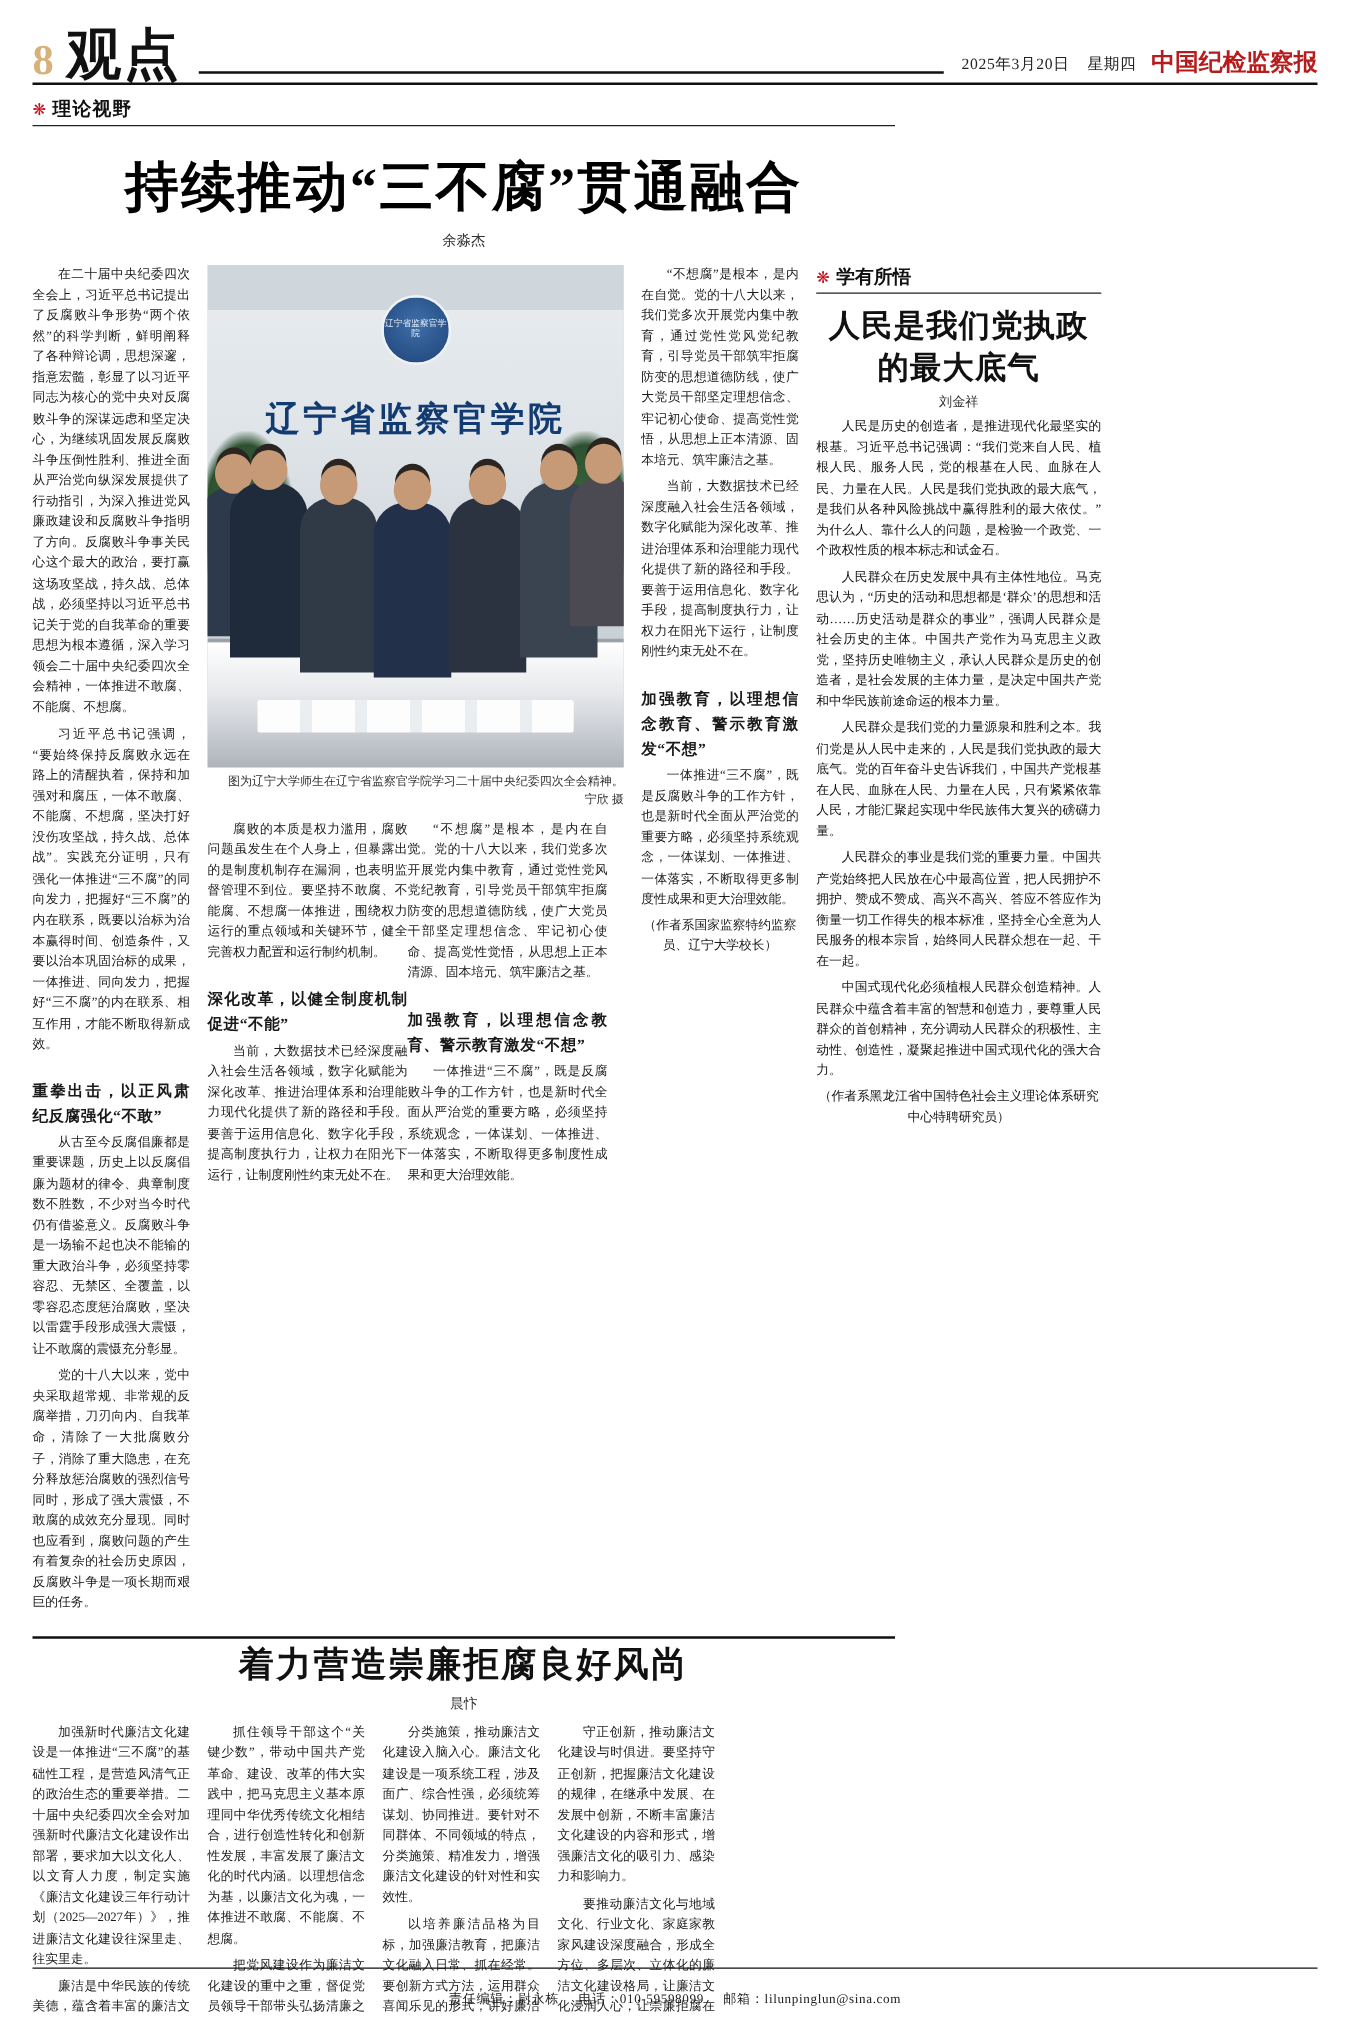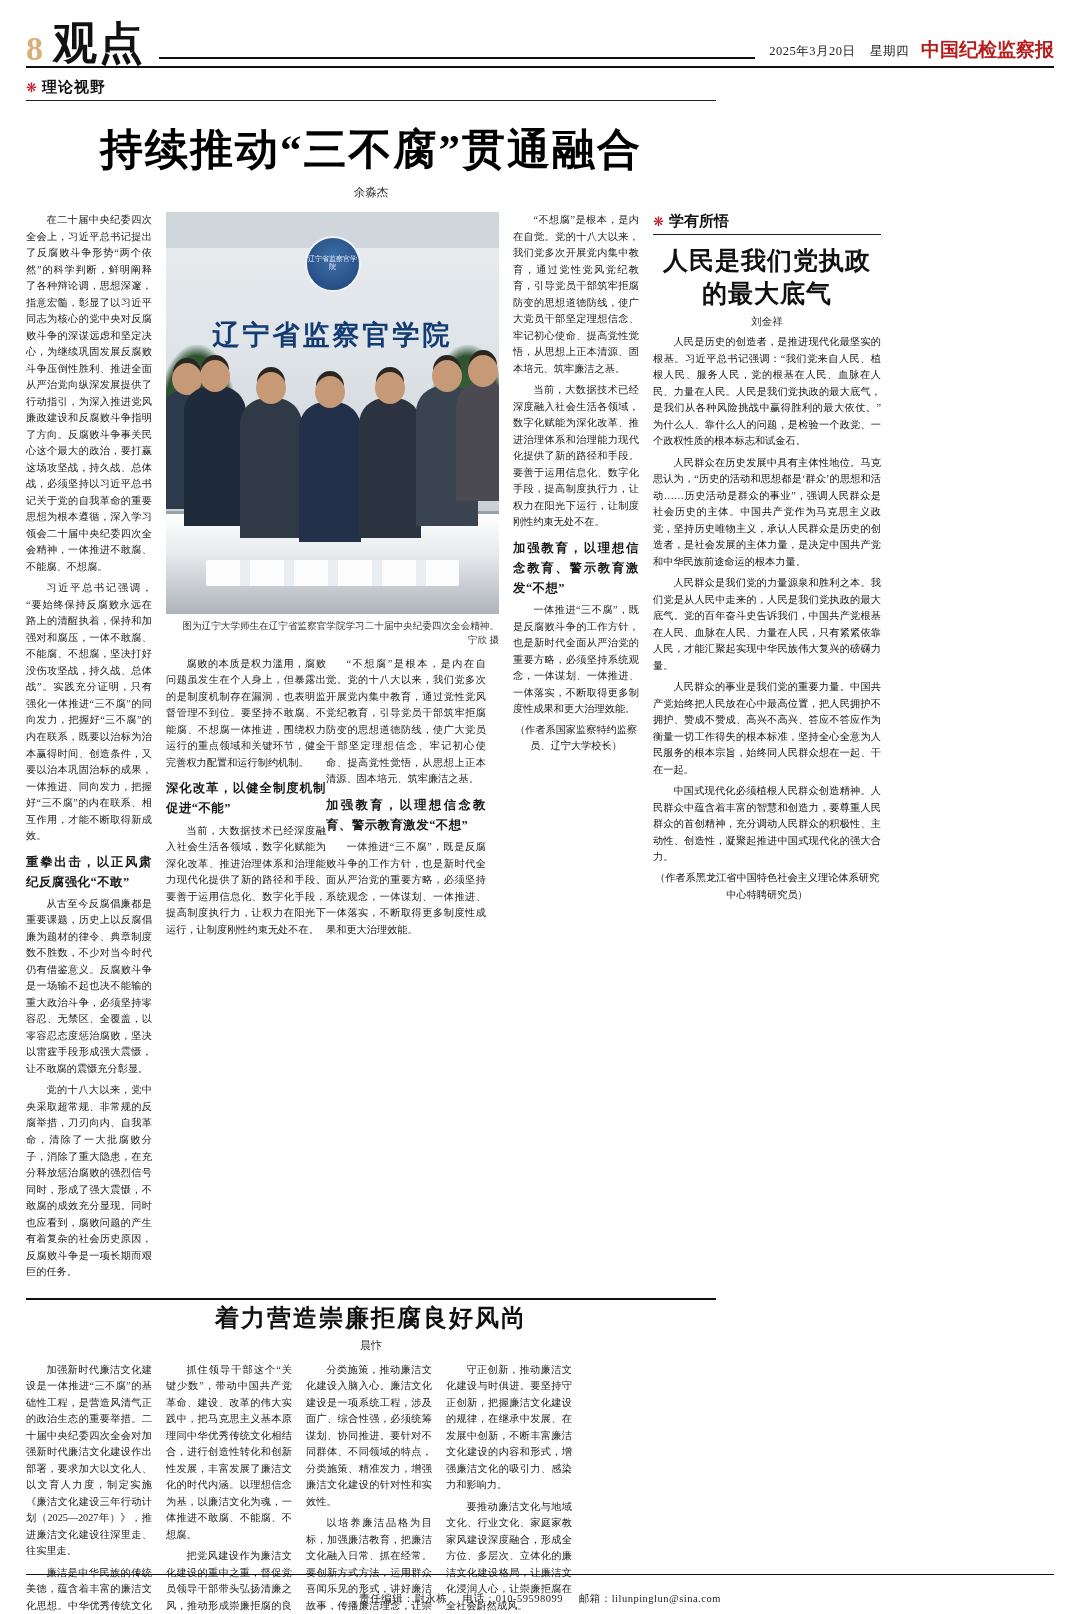--- a/index.html
+++ b/index.html
@@ -120,21 +120,21 @@
     font-size: 10.2px;
     line-height: 1.62;
     text-align: justify;
     color: #1a1a1a;
   }
   .col p {
     margin: 0 0 5px 0;
     text-indent: 2em;
   }
   .col h4 {
-    margin: 7px 0 4px 0;
+    margin: 18px 0 4px 0;
     font-size: 12.4px;
     font-weight: bold;
     text-indent: 0;
     letter-spacing: 0.5px;
   }
   .c1 { width: 126px; }
   .c4 { width: 126px; }
 
   .photo-block {
     width: 333px;
@@ -284,21 +284,21 @@
   
   .divider-thick {
     border-bottom: 2px solid #111;
     margin: 12px 0 0 0;
   }
   .lower {
     margin-top: 10px;
   }
   .lower-headline {
     text-align: center;
-    font-size: 24px;
+    font-size: 28px;
     font-weight: bold;
     letter-spacing: 2px;
     margin: 2px 0 4px 0;
   }
   .lower-byline {
     text-align: center;
     font-size: 11px;
     color: #333;
     margin-bottom: 9px;
   }

